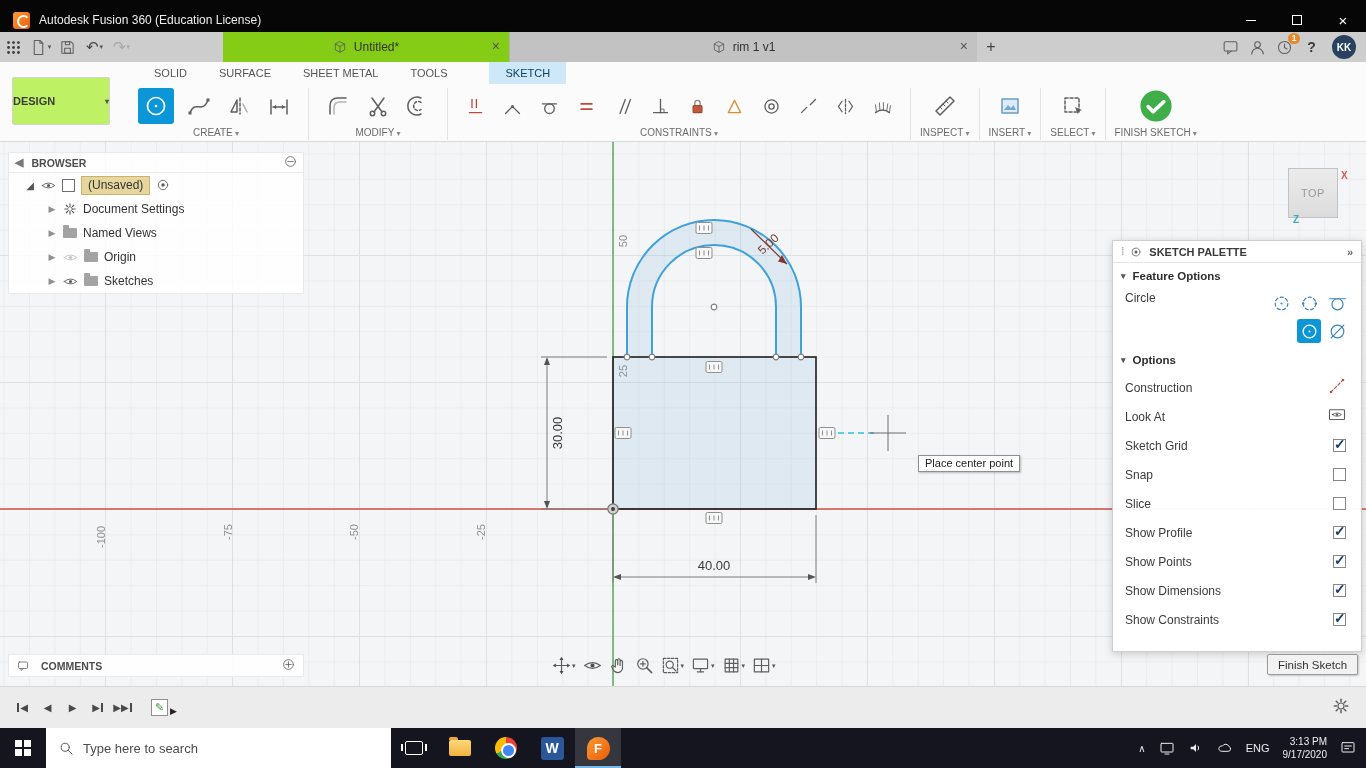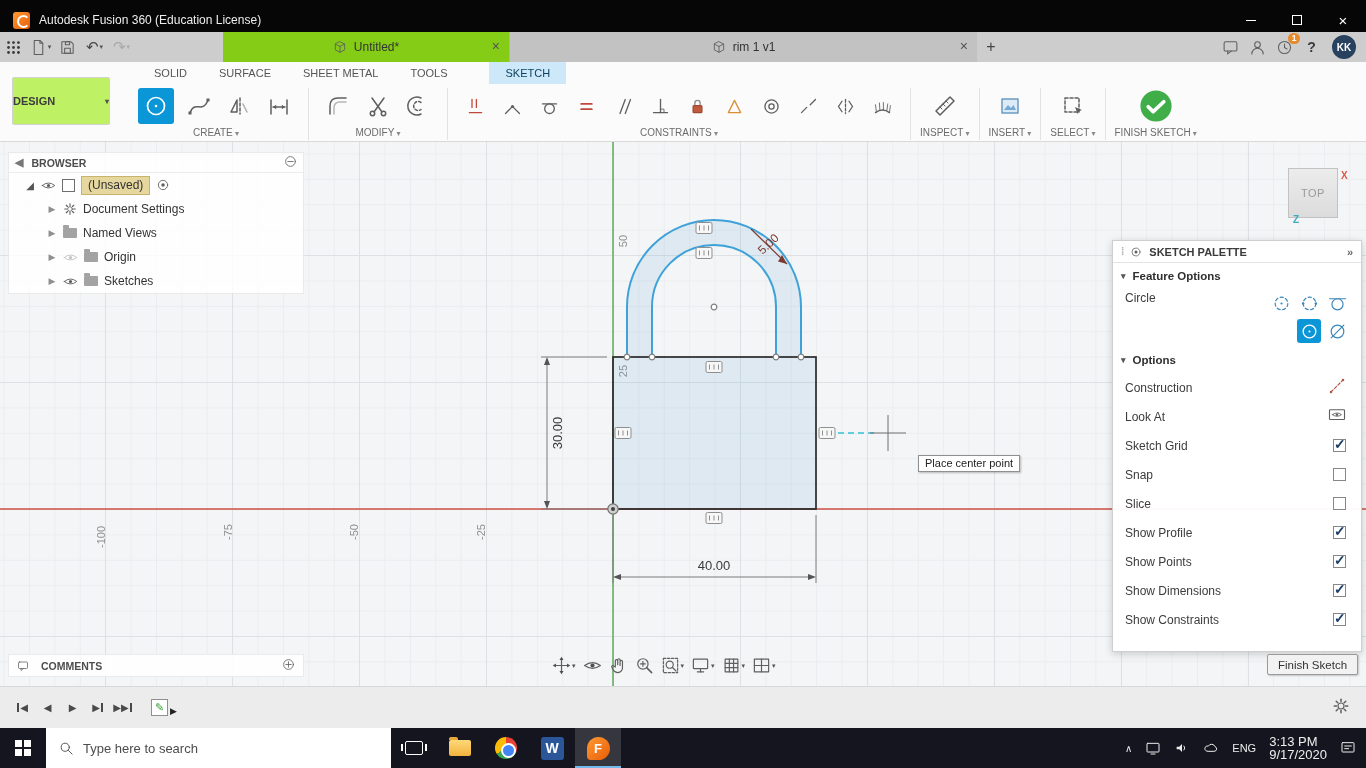--- a/index.html
+++ b/index.html
@@ -137,21 +137,21 @@
   .tv-ic::before,.tv-ic::after{content:"";position:absolute;top:2px;width:2px;height:7px;background:#fdfdfd}
   .tv-ic::before{left:-5px}.tv-ic::after{right:-5px}
   .fold{width:22px;height:16px;background:linear-gradient(#ffd879,#f1b33e);border-radius:2px;position:relative}
   .fold::before{content:"";position:absolute;top:-3px;left:0;width:9px;height:3px;background:#e8a93a;border-radius:2px 2px 0 0}
   .chrome{width:22px;height:22px;border-radius:50%;background:conic-gradient(#ea4335 0 33%,#34a853 33% 66%,#fbbc05 66% 100%);position:relative}
   .chrome::after{content:"";position:absolute;left:5.5px;top:5.5px;width:11px;height:11px;background:#4285f4;border:2px solid #fff;border-radius:50%}
   .word{width:23px;height:23px;background:#2b579a;border-radius:3px;color:#fff;font-weight:bold;font-size:14px;display:flex;align-items:center;justify-content:center}
   .fusionapp{width:23px;height:23px;background:linear-gradient(135deg,#ff9a33,#e85d07);border-radius:50% 50% 50% 4px;color:#fff;font-weight:bold;font-size:13px;display:flex;align-items:center;justify-content:center}
   .tray{margin-left:auto;display:flex;align-items:center;gap:13px;padding-right:10px;font-size:11px}
   .tray svg{width:16px;height:16px}
-  .tb-clock{text-align:left;line-height:13.5px;font-size:13px}
+  .tb-clock{text-align:right;line-height:13.5px;font-size:10px}
   .chev{color:#e8e8e8;font-size:10px;font-family:"DejaVu Sans",sans-serif}
 </style>
 </head>
 <body>
 
 <div id="app">
 
   <div class="titlebar">
     <span class="fusion-logo"></span>
     <span class="title-text">Autodesk Fusion 360 (Education License)</span>

